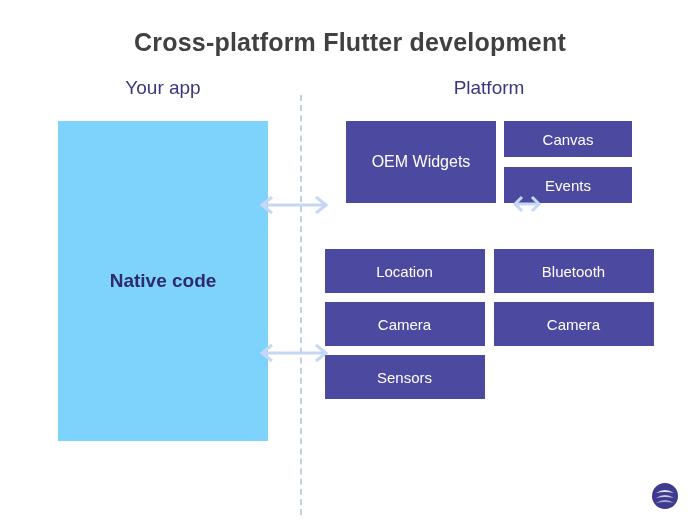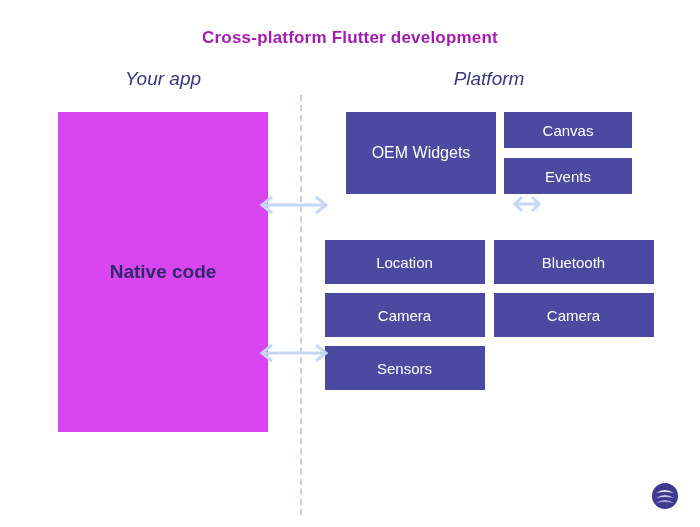--- a/index.html
+++ b/index.html
@@ -6,23 +6,23 @@
   body {
     width: 700px;
     height: 527px;
     background: #ffffff;
     font-family: -apple-system, BlinkMacSystemFont, "Segoe UI", Arial, sans-serif;
     position: relative;
     overflow: hidden;
   }
   .title {
     text-align: center;
-    font-size: 17px;
+    font-size: 25px;
     font-weight: 700;
-    color: #a21caf;
+    color: #404040;
     padding-top: 28px;
     padding-bottom: 20px;
     letter-spacing: 0.2px;
   }
   .content {
     position: relative;
     display: flex;
     padding: 0 30px 0 48px;
     height: 420px;
   }
@@ -39,26 +39,25 @@
     flex-direction: column;
     align-items: center;
     padding-left: 30px;
     position: relative;
   }
   .col-header {
     font-size: 19px;
     font-weight: 400;
     color: #3b3680;
     margin-bottom: 22px;
-    font-style: italic;
   }
   .native-box {
     width: 210px;
     height: 320px;
-    background: #d946ef;
+    background: #7dd3fc;
     display: flex;
     align-items: center;
     justify-content: center;
     font-size: 19px;
     font-weight: 700;
     color: #2f2a6b;
   }
   .divider {
     position: absolute;
     left: 300px;

